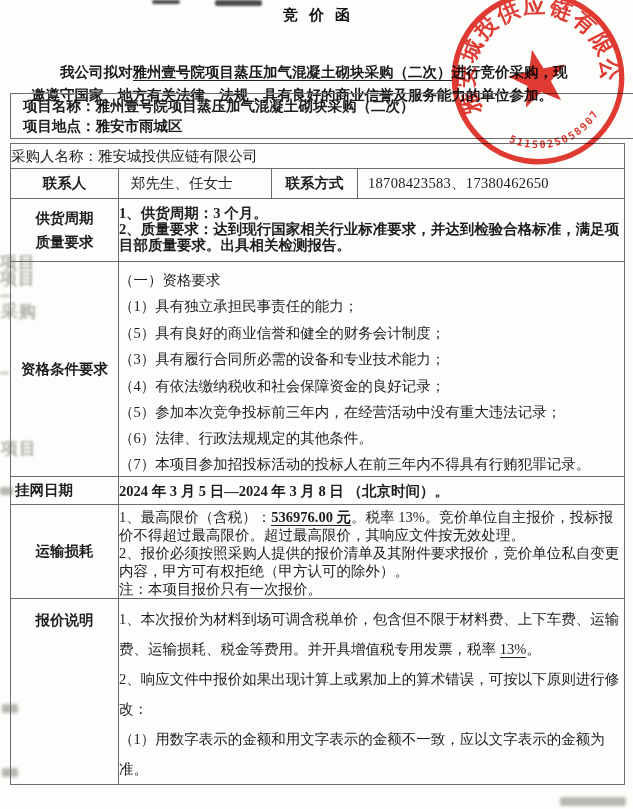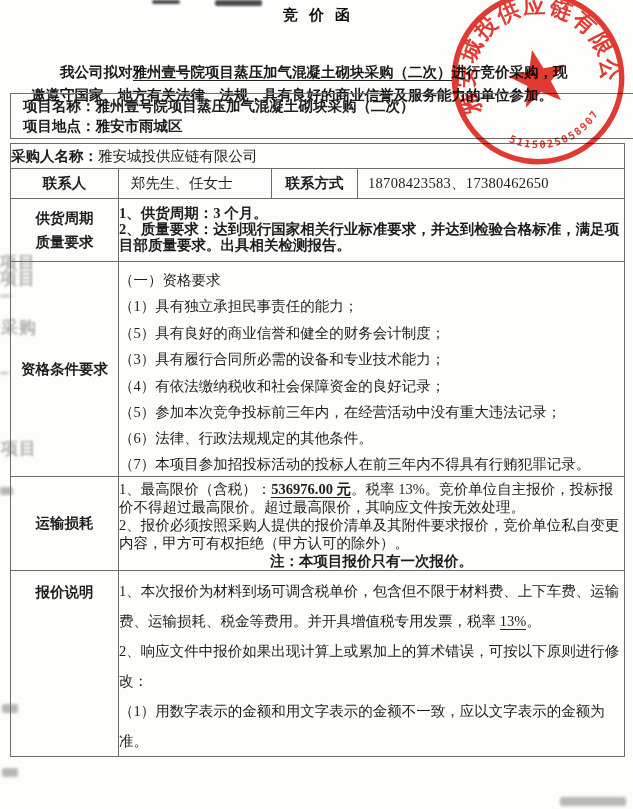--- a/index.html
+++ b/index.html
@@ -22,21 +22,21 @@
     font-size:14.5px;font-weight:bold;line-height:19.5px;background:transparent;
   }
   table.main{
     position:absolute;top:143px;left:10px;width:614px;
     border-collapse:collapse;table-layout:fixed;font-size:14.5px;
   }
   table.main td{border:1px solid #6d6d6d;padding:0;vertical-align:middle;overflow:hidden;}
   .lbl{font-weight:bold;text-align:center;line-height:19px;}
   .lbl.left{text-align:left;padding-left:4px;}
   .ct{padding:2px 10px 2px 12px;line-height:18px;}
-  .bold{font-weight:bold;text-align:center;}
+  .bold{font-weight:normal;}
   .r1 .ct{line-height:23px;}
   .r2 .val{padding-left:12px;}
   .r2 .phones{padding-left:10px;letter-spacing:0.3px;}
   .r3 .ct{vertical-align:top;padding-top:5px;font-weight:bold;}
   .r4 .ct{line-height:15.9px;font-weight:bold;}
   .r5 .ct{vertical-align:top;padding-top:5px;}
   .q-item{line-height:26.4px;white-space:nowrap;}
   .r6 .ct{font-weight:bold;}
   .r7 .ct{line-height:18px;padding-top:3px;margin-top:28px;}
   .r8 .ct{line-height:30px;vertical-align:top;padding-top:5px;}
@@ -60,21 +60,21 @@
 <body>
 
 <div class="page">
 
   <div class="smudge" style="left:152px;top:0;width:28px;height:4px;"></div>
   <div class="smudge" style="left:215px;top:0;width:47px;height:6px;"></div>
   <div class="smudge light" style="left:560px;top:797px;width:66px;height:9px;"></div>
 
   <div class="ghost" style="left:0;top:251px;">项目</div>
   <div class="ghost" style="left:0;top:267px;">项目</div>
-  <div class="ghost" style="left:1px;top:316px;">采购</div>
+  <div class="ghost" style="left:1px;top:300px;">采购</div>
   <div class="ghost" style="left:1px;top:437px;">项目</div>
   <div class="smudge light" style="left:0;top:295px;width:12px;height:2px;"></div>
   <div class="smudge light" style="left:0;top:372px;width:9px;height:2px;"></div>
   <div class="smudge light" style="left:0;top:487px;width:13px;height:8px;"></div>
   <div class="smudge light" style="left:2px;top:704px;width:16px;height:9px;"></div>
   <div class="smudge light" style="left:2px;top:768px;width:16px;height:9px;"></div>
 
   <div class="title">竞价函</div>
 
   <p class="intro"><span>我公司拟对</span><span class="u">雅州壹号院项目蒸压加气混凝土砌块采购（二次）</span><span>进行竞价采购，现邀遵守国家、地方有关法律、法规，具有良好的商业信誉及服务能力的单位参加。</span></p>
@@ -123,20 +123,24 @@
         <div class="q-item">（1）具有独立承担民事责任的能力；</div>
         <div class="q-item">（5）具有良好的商业信誉和健全的财务会计制度；</div>
         <div class="q-item">（3）具有履行合同所必需的设备和专业技术能力；</div>
         <div class="q-item">（4）有依法缴纳税收和社会保障资金的良好记录；</div>
         <div class="q-item">（5）参加本次竞争投标前三年内，在经营活动中没有重大违法记录；</div>
         <div class="q-item">（6）法律、行政法规规定的其他条件。</div>
         <div class="q-item" style="line-height:24px;">（7）本项目参加招投标活动的投标人在前三年内不得具有行贿犯罪记录。</div>
       </td>
     </tr>
 
+    <tr class="r6" style="height:28px;">
+      <td class="lbl left">挂网日期</td>
+      <td colspan="3" class="ct">2024 年 3 月 5 日—2024 年 3 月 8 日 （北京时间）。</td>
+    </tr>
 
     <tr class="r7" style="height:90px;">
       <td class="lbl">运输损耗</td>
       <td colspan="3" class="ct">
         <div><span>1、最高限价（含税）：</span><span class="u-price">536976.00 元</span><span>。税率 13%。竞价单位自主报价，投标报价不得超过最高限价。超过最高限价，其响应文件按无效处理。</span></div>
         <div>2、报价必须按照采购人提供的报价清单及其附件要求报价，竞价单位私自变更内容，甲方可有权拒绝（甲方认可的除外）。</div>
         <div class="bold">注：本项目报价只有一次报价。</div>
       </td>
     </tr>
 

